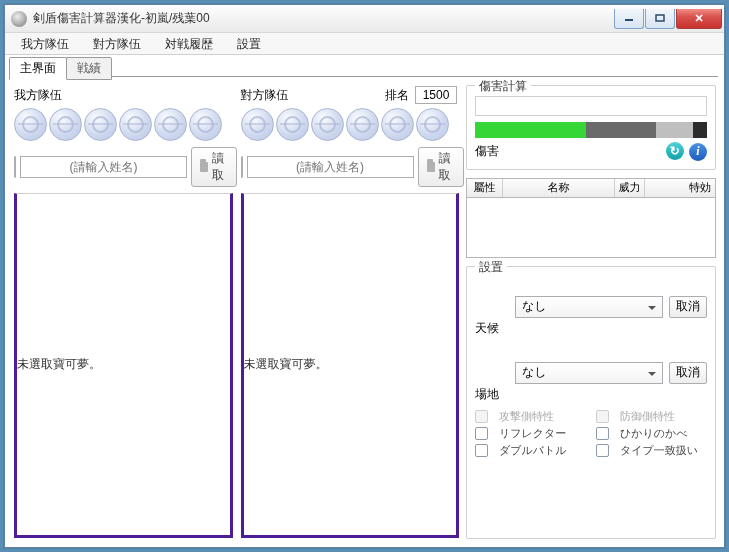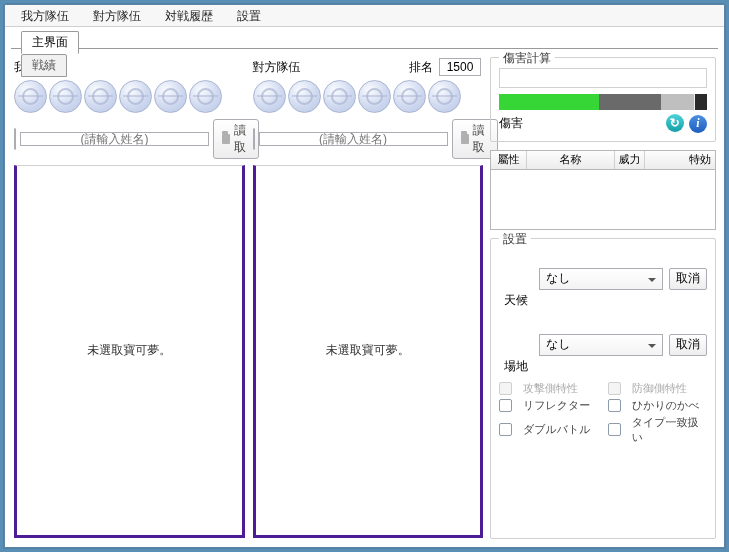--- a/index.html
+++ b/index.html
@@ -7,75 +7,92 @@
 .window { width: 721px; height: 544px; background: #fff; border: 1px solid #5d84a8; border-radius: 3px 3px 0 0; box-shadow: 0 0 0 1px rgba(0,0,0,.1); display: flex; flex-direction: column; }
 .titlebar { height: 28px; background: linear-gradient(#fdfdfd, #eaeaea); display: flex; align-items: center; border-bottom: 1px solid #d7d7d7; }
 .app-icon { width: 16px; height: 16px; margin: 0 6px; border-radius: 8px; background: radial-gradient(circle at 40% 35%, #eee, #777); }
 .title { font-size: 12px; color: #333; flex: 1; }
 .winbtns { display: flex; height: 20px; margin-right: 2px; }
 .winbtn { width: 30px; height: 20px; margin-left: 1px; border: 1px solid #8a8a8a; border-top: none; border-radius: 0 0 3px 3px; display: flex; align-items: center; justify-content: center; font-size: 11px; color: #333; cursor: pointer; }
 .winbtn.min, .winbtn.max { background: linear-gradient(#f2f6fb, #d7e4f2); border-color: #7ea4c9; color: #2a4a6b; }
 .winbtn.close { width: 46px; background: linear-gradient(#f08f84, #d9534f 40%, #c9302c); border-color: #a73e3a; color: #fff; font-weight: bold; }
 .menubar { height: 22px; background: #f7f7f7; border-bottom: 1px solid #d0d0d0; display: flex; align-items: stretch; padding: 0 4px; }
 .menuitem { font-size: 12px; color: #222; padding: 3px 12px; cursor: pointer; }
-.tabs { height: 22px; display: flex; align-items: flex-start; padding: 4px 6px 0 16px; flex-direction: column; }
+.tabs { height: 22px; display: flex; align-items: center; padding: 4px 6px 0 4px; }
 .tab { font-size: 12px; padding: 2px 10px; border: 1px solid #9a9a9a; border-bottom: 1px solid #fff; background: #fff; border-radius: 2px 2px 0 0; margin-right: -1px; position: relative; z-index: 2; cursor: pointer; }
 .tab.inactive { background: #f1f1f1; border-bottom-color: #9a9a9a; z-index: 1; color: #555; }
 .tabline { height: 1px; background: #9a9a9a; margin: -1px 6px 0 6px; }
 .content { flex: 1; display: flex; padding: 8px; gap: 6px; }
 .teamcol { flex: 1; border: 1px solid transparent; display: flex; flex-direction: column; min-width: 0; }
 .team-header { display: flex; align-items: center; font-size: 12px; position: relative; height: 18px; }
 .team-title { flex: 0 0 auto; }
 .rank-area { position: absolute; right: 2px; display: flex; align-items: center; gap: 6px; }
 .rank-input { width: 42px; height: 18px; font-size: 12px; text-align: center; border: 1px solid #abadb3; }
 .ballrow { display: flex; gap: 2px; margin: 4px 0; }
 .ball { width: 33px; height: 33px; border-radius: 50%; background: radial-gradient(circle at 35% 30%, #fafcff, #cfd9ef 55%, #b9c6e6); border: 1px solid #a9b4d1; position: relative; cursor: pointer; }
 .ball::before { content: ""; position: absolute; inset: 7px; border: 2px solid #a9b4d1; border-radius: 50%; opacity: .7; }
 .ball::after { content: ""; position: absolute; left: 3px; right: 3px; top: 14px; height: 2px; background: #a9b4d1; opacity: .5; }
 .teaminput-row { display: flex; align-items: center; gap: 4px; margin: 2px 0 6px; }
 .chk { width: 22px; height: 22px; border: 1px solid #abadb3; border-radius: 3px; background: linear-gradient(#fff,#eee); cursor: pointer; }
-.name-input { flex: 1; height: 14px; font-size: 12px; color: #999; text-align: center; border: 1px solid #abadb3; padding: 0 16px; }
+.name-input { flex: 1; height: 22px; font-size: 12px; color: #999; text-align: center; border: 1px solid #abadb3; padding: 0 5px; }
 .loadbtn { height: 40px; border: 1px solid #abadb3; border-radius: 3px; background: linear-gradient(#fff,#ededed); font-size: 12px; color: #444; padding: 0 8px; display: flex; align-items: center; gap: 4px; cursor: pointer; }
 .folder-icon { width: 12px; height: 10px; background: #b0b0b0; border-radius: 1px; position: relative; }
 .folder-icon::before { content:""; position:absolute; top:-3px; left:0; width:6px; height:3px; background:#b0b0b0; border-radius:1px 1px 0 0; }
-.teambody { flex: 1; border: 3px solid #4c1d95; border-top: 1px solid #d0d0d0; display: flex; align-items: center; justify-content: center; font-size: 12px; color: #333; }
-.rightcol { width: 226px; display: flex; flex-direction: column; gap: 8px; }
+.teambody { flex: 1; border: 3px solid #4c1d95; border-top: 1px solid #d0d0d0; display: flex; align-items: center; justify-content: flex-start; font-size: 12px; color: #333; }
+.rightcol { width: 250px; display: flex; flex-direction: column; gap: 8px; }
 .groupbox { border: 1px solid #d0d0d0; border-radius: 2px; padding: 10px 8px 8px; position: relative; font-size: 12px; }
 .group-title { position: absolute; top: -8px; left: 8px; background: #fff; padding: 0 4px; font-size: 12px; color: #333; }
 .dmg-empty { height: 20px; border: 1px solid #d0d0d0; background: #fff; margin-bottom: 6px; }
 .dmg-bar { height: 16px; background: #efefef; display: flex; }
 .dmg-seg { height: 100%; }
 .seg-green { background: #36d636; width: 48%; }
 .seg-dark { background: #6a6a6a; width: 30%; }
 .seg-gray { background: #bfbfbf; width: 16%; }
 .seg-black { background: #2b2b2b; width: 6%; margin-left:auto; }
 .dmg-label-row { display: flex; justify-content: space-between; align-items: center; margin-top: 4px; }
 .icon-btn { width: 18px; height: 18px; border-radius: 9px; display: inline-flex; align-items: center; justify-content: center; color: #fff; font-size: 12px; font-weight: bold; cursor: pointer; }
 .icon-refresh { background: linear-gradient(#4fd2d8,#12a0a8); }
 .icon-info { background: linear-gradient(#4a90e2,#1e5fbf); margin-left: 2px; font-family: serif; font-style: italic; }
 .move-header { display: flex; background: linear-gradient(#fdfdfd,#ececec); border: 1px solid #b7b7b7; height: 20px; align-items: stretch; font-size: 11px; }
 .mh-cell { border-right: 1px solid #d0d0d0; display: flex; align-items: center; justify-content: center; }
 .mh-attr { width: 36px; } .mh-name { flex: 1; } .mh-pow { width: 30px; } .mh-eff { width: 30px; border-right: none; margin-left: 40px; }
 .move-body { height: 60px; border: 1px solid #b7b7b7; border-top: none; background: #fff; }
 .setting-row { display: flex; align-items: center; gap: 6px; margin-bottom: 6px; }
-.setting-label { width: 34px; text-align: center; font-size: 12px; margin-top: 43px; }
+.setting-label { width: 34px; text-align: left; font-size: 12px; margin-top: 43px; }
 .select { flex: 1; height: 22px; border: 1px solid #abadb3; background: linear-gradient(#fff,#f3f3f3); font-size: 12px; padding: 0 16px 0 6px; position: relative; cursor: pointer; display: flex; align-items: center; }
 .select::after { content: ""; position: absolute; right: 6px; top: 9px; border: 4px solid transparent; border-top-color: #555; }
 .cancel-btn { height: 22px; border: 1px solid #abadb3; border-radius: 2px; background: linear-gradient(#fff,#ededed); font-size: 12px; padding: 0 6px; cursor: pointer; display:flex; align-items:center; }
 .chk-grid { display: grid; grid-template-columns: 1fr 1fr; gap: 2px 10px; margin-top: 4px; }
 .chk-item { display: flex; align-items: center; gap: 11px; font-size: 11px; color: #444; }
 .chk-item.disabled { color: #aaa; }
 .small-chk { width: 13px; height: 13px; border: 1px solid #8d9aa8; background: #fff; border-radius: 2px; cursor: pointer; }
 .chk-item.disabled .small-chk { border-color: #cfcfcf; background: #f4f4f4; cursor: default; }
 </style>
 </head>
 <body>
 
 <div class="window">
 
+  <div class="titlebar">
+    <div class="app-icon"></div>
+    <div class="title">剣盾傷害計算器漢化-初嵐/残葉00</div>
+    <div class="winbtns">
+      <div class="winbtn min">
+          <svg width="10" height="10">
+            <line x1="1" y1="7" x2="9" y2="7" stroke="#2a4a6b" stroke-width="2"></line>
+          </svg>
+        </div>
+      <div class="winbtn max">
+          <svg width="10" height="10">
+            <rect x="1" y="2" width="8" height="6" fill="none" stroke="#2a4a6b" stroke-width="1.5"></rect>
+          </svg>
+        </div>
+      <div class="winbtn close">✕</div>
+    </div>
+  </div>
 
   <div class="menubar">
     <div class="menuitem">我方隊伍</div>
     <div class="menuitem">對方隊伍</div>
     <div class="menuitem">対戦履歴</div>
     <div class="menuitem">設置</div>
   </div>
 
   <div class="tabs">
     <div class="tab">主界面</div>

